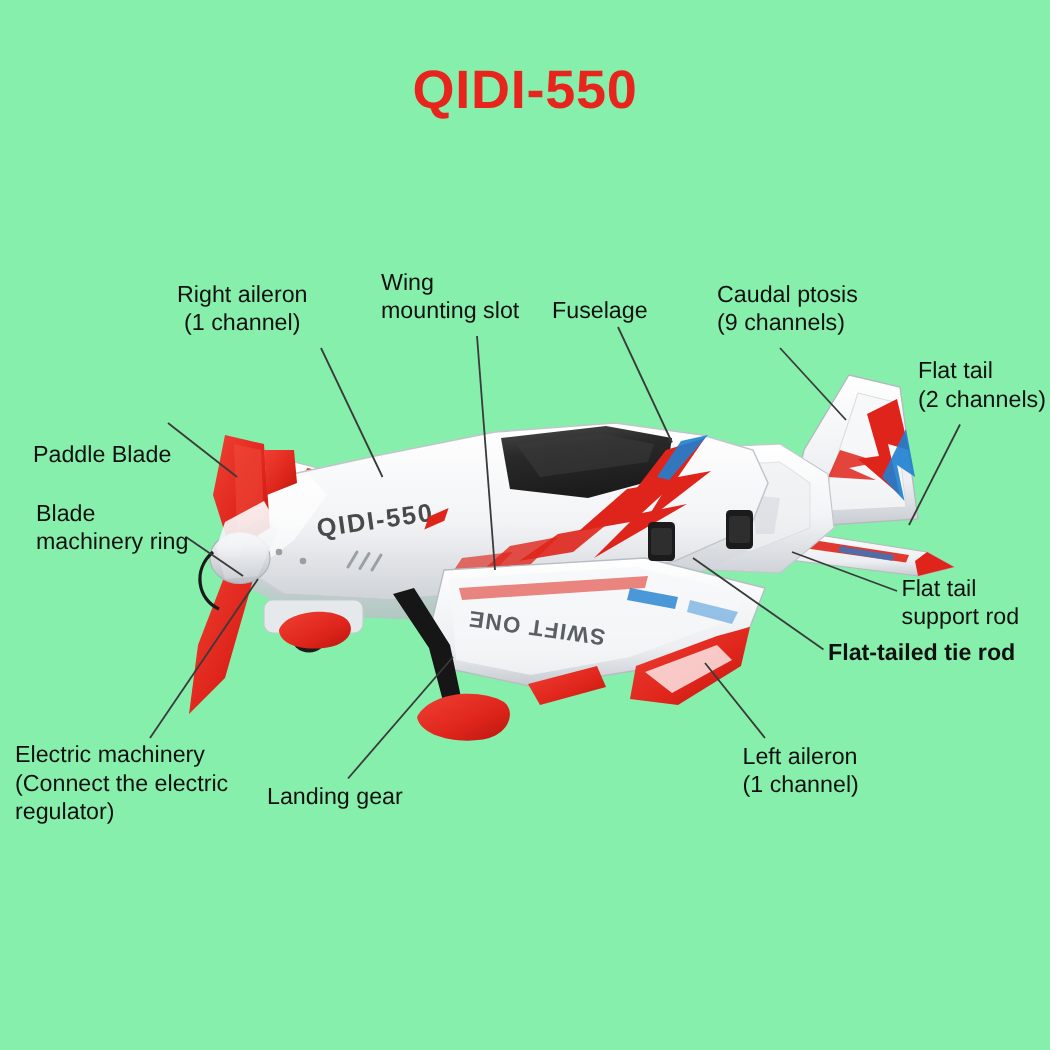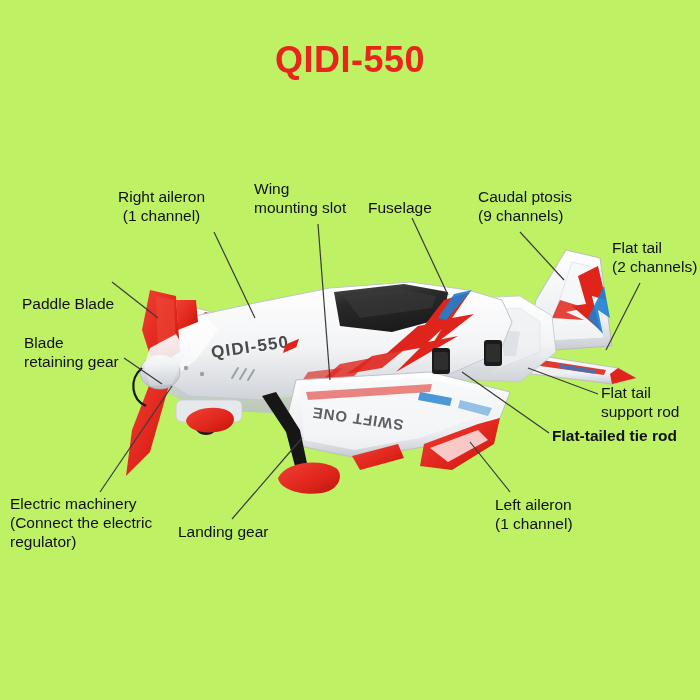--- a/index.html
+++ b/index.html
@@ -1,17 +1,17 @@
 <!DOCTYPE html>
 <html><head>
 <meta charset="utf-8">
 <style>
   html,body{margin:0;padding:0;}
   body{width:700px;height:700px;background:#ffffff;font-family:"Liberation Sans",sans-serif;overflow:hidden;}
-  #stage{position:relative;width:700px;height:700px;background:#bef264;}
+  #stage{position:relative;width:700px;height:700px;background:#86efac;}
 
   #title{
     position:absolute;left:0;top:40px;width:700px;text-align:center;
     font-size:36px;font-weight:bold;letter-spacing:.5px;line-height:1.1;
   }
 
   .label{
     position:absolute;color:#111;font-size:15.5px;line-height:1.22;
     white-space:pre;font-family:"Liberation Sans",sans-serif;
   }
@@ -193,21 +193,21 @@
       <div class="label l" style="left: 118px; top: 188px; text-align: center;">Right aileron
 (1 channel)</div>
       <div class="label l" style="left: 254px; top: 180px;">Wing
 mounting slot</div>
       <div class="label l" style="left: 368px; top: 199px;">Fuselage</div>
       <div class="label l" style="left: 478px; top: 188px;">Caudal ptosis
 (9 channels)</div>
       <div class="label l" style="left: 612px; top: 239px;">Flat tail
 (2 channels)</div>
       <div class="label l" style="left: 24px; top: 334px;">Blade
-retaining gear</div>
+machinery ring</div>
       <div class="label l" style="left: 601px; top: 384px;">Flat tail
 support rod</div>
       <div class="label l" style="left: 552px; top: 427px; font-weight: bold;">Flat-tailed tie rod</div>
       <div class="label c" style="left: 10px; top: 495px; width: 190px;">Electric machinery
 (Connect the electric
 regulator)</div>
       <div class="label l" style="left: 178px; top: 523px; text-align: center;">Landing gear</div>
       <div class="label l" style="left: 495px; top: 496px;">Left aileron
 (1 channel)</div>
     </div>

